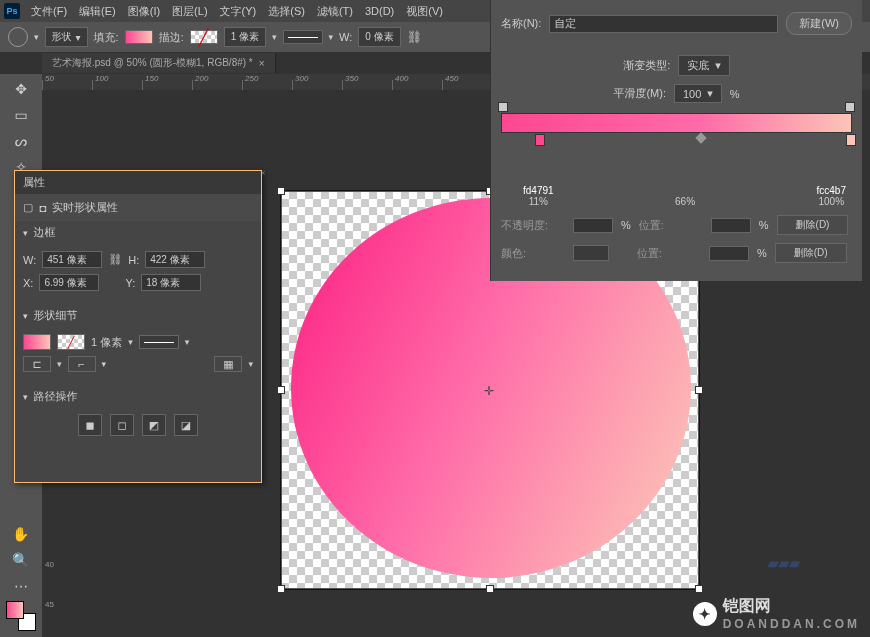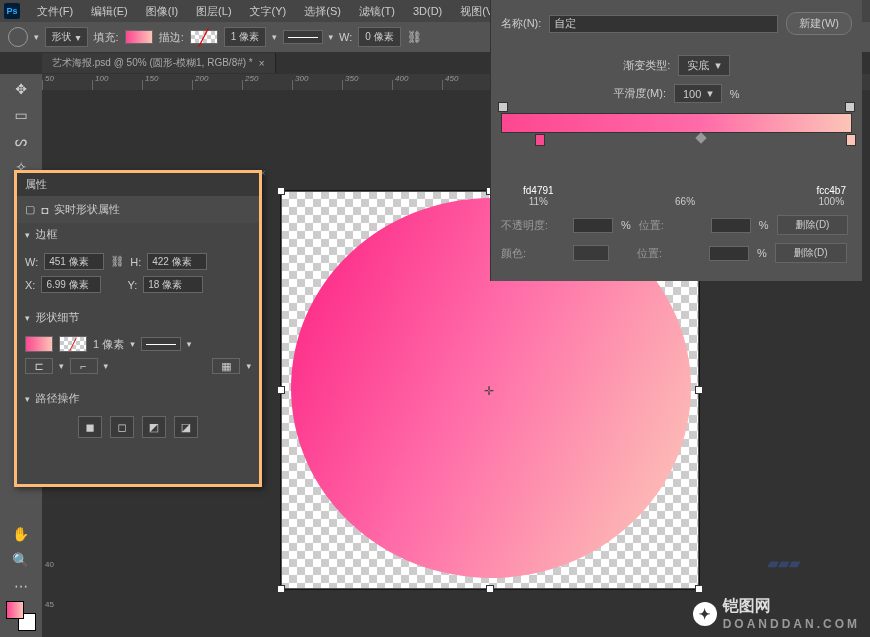--- a/index.html
+++ b/index.html
@@ -1,17 +1,17 @@
 <!DOCTYPE html>
 <html><head>
 <meta charset="utf-8">
 <style>
 * { box-sizing: border-box; margin: 0; padding: 0; font-family: "Microsoft YaHei", sans-serif; }
 body { background: #323232; color: #ccc; font-size: 11px; width: 870px; height: 637px; overflow: hidden; position: relative; }
-.menubar { background: #454545; height: 22px; display: flex; align-items: center; padding: 0 4px; gap: 8px; }
+.menubar { background: #454545; height: 22px; display: flex; align-items: center; padding: 0 4px; gap: 2px; }
 .menubar .ps-icon { width: 16px; height: 16px; background: #001e36; color: #31a8ff; display: flex; align-items: center; justify-content: center; font-weight: bold; font-size: 9px; border-radius: 2px; margin-right: 4px; }
 .menubar .mi { padding: 0 5px; cursor: pointer; font-size: 11px; }
 .optbar { background: #535353; height: 30px; display: flex; align-items: center; padding: 0 8px; gap: 6px; }
 .optbar .tool { width: 20px; height: 20px; border: 1px solid #999; border-radius: 50%; }
 .optbar .dd { background: #3a3a3a; padding: 2px 6px; border: 1px solid #666; font-size: 10px; display: inline-flex; align-items: center; gap: 4px; }
 .optbar .swatch { width: 28px; height: 14px; border: 1px solid #666; display: inline-block; }
 .grad-pink { background: linear-gradient(90deg,#fd4791,#fcc4b7); }
 .pat { background: repeating-conic-gradient(#ccc 0 25%,#fff 0 50%) 0 0/8px 8px; }
 .line-sw { background: #3a3a3a; border: 1px solid #666; width: 40px; height: 14px; display: inline-flex; align-items: center; justify-content: center; }
 .line-sw::after { content: ""; width: 30px; height: 1px; background: #fff; }
@@ -24,21 +24,21 @@
 .toolbar-l { position: absolute; left: 0; top: 74px; width: 42px; bottom: 0; background: #535353; display: flex; flex-direction: column; align-items: center; padding-top: 4px; gap: 4px; }
 .toolbar-l .tl { width: 22px; height: 22px; display: flex; align-items: center; justify-content: center; color: #ccc; font-size: 14px; }
 .toolbar-l .spacer { flex: 1; }
 .toolbar-l .fgbg { position: relative; width: 30px; height: 30px; margin-top: auto; margin-bottom: 6px; }
 .toolbar-l .fgbg .fg { position: absolute; left: 0; top: 0; width: 18px; height: 18px; background: linear-gradient(90deg,#fd4791,#fcc4b7); border: 1px solid #000; }
 .toolbar-l .fgbg .bg { position: absolute; right: 0; bottom: 0; width: 18px; height: 18px; background: #fff; border: 1px solid #000; }
 .canvas { position: absolute; left: 280px; top: 190px; width: 420px; height: 400px; background: repeating-conic-gradient(#ccc 0 25%,#fff 0 50%) 0 0/16px 16px; border: 1px solid #111; }
 .canvas .circle { position: absolute; left: 10px; top: 7px; width: 400px; height: 380px; border-radius: 50%; background: linear-gradient(115deg,#fd2f8a 10%,#ff6ba8 45%,#fcc4b7 95%); }
 .canvas .bbox { position: absolute; left: 0; top: 0; right: 0; bottom: 0; border: 1px solid #555; }
 .canvas .hnd { position: absolute; width: 8px; height: 8px; background: #fff; border: 1px solid #333; }
-.panel { position: absolute; left: 14px; top: 170px; width: 248px; background: #454545; border: 3px solid #fdba74; box-shadow: 2px 2px 6px rgba(0,0,0,.5); }
+.panel { position: absolute; left: 14px; top: 170px; width: 248px; background: #454545; border: 1px solid #fdba74; box-shadow: 2px 2px 6px rgba(0,0,0,.5); }
 .panel .titlebar { background: #383838; padding: 4px 8px; font-size: 11px; display: flex; align-items: center; gap: 6px; }
 .panel .sec-head { background: #4a4a4a; padding: 6px 8px; display: flex; align-items: center; gap: 6px; }
 .panel .sec-body { padding: 4px 8px 10px; }
 .panel .exprow { padding: 4px 8px; display: flex; align-items: center; gap: 6px; font-size: 11px; }
 .panel .exprow .chev { font-size: 9px; }
 .panel .row { display: flex; align-items: center; gap: 6px; padding: 3px 0; }
 .panel input.num { width: 60px; background: #333; border: 1px solid #666; color: #ccc; padding: 2px 4px; font-size: 10px; }
 .panel .mini { width: 28px; height: 16px; border: 1px solid #666; display: inline-block; }
 .panel .btnrow { display: flex; gap: 8px; justify-content: center; padding: 6px 0; }
 .panel .pbtn { width: 24px; height: 22px; background: #3a3a3a; border: 1px solid #666; display: flex; align-items: center; justify-content: center; font-size: 11px; }

